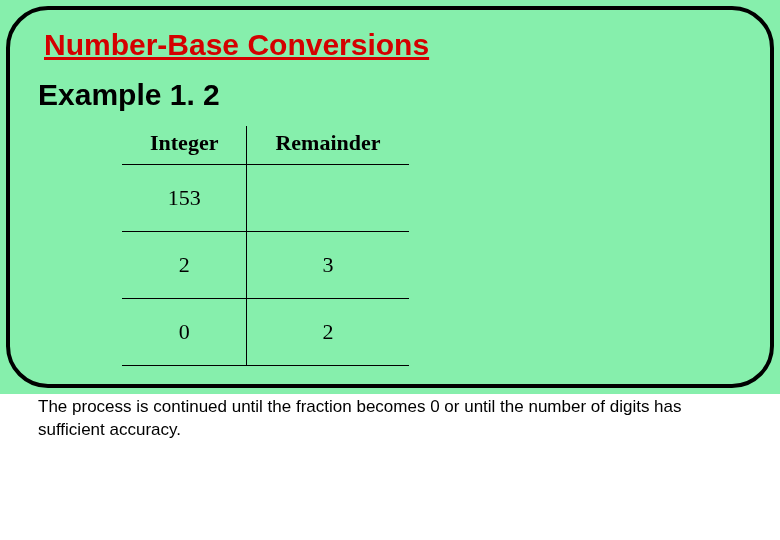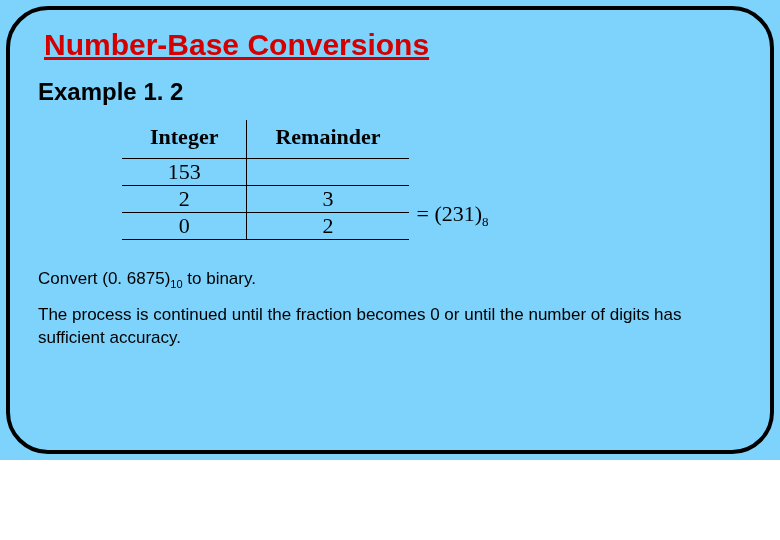--- a/index.html
+++ b/index.html
@@ -1,72 +1,72 @@
 <!DOCTYPE html>
 <html><head>
 <meta charset="utf-8">
 <style>
   * { box-sizing: border-box; margin: 0; padding: 0; }
   html, body { width: 780px; height: 540px; background: #fff; font-family: Arial, Helvetica, sans-serif; }
   .slide {
     position: relative;
     width: 780px;
-    height: 460px;
-    background: #7dd3fc;
+    height: 394px;
+    background: #86efac;
   }
   .frame {
     position: absolute;
     top: 6px; left: 6px; right: 6px; bottom: 6px;
     border: 4px solid #000;
     border-radius: 42px;
     padding: 18px 28px 18px 28px;
   }
   .title {
     font-size: 30px;
     font-weight: bold;
     color: #d40000;
     text-decoration: underline;
     margin-left: 6px;
     margin-bottom: 16px;
   }
   .example-heading {
-    font-size: 24px;
+    font-size: 30px;
     font-weight: bold;
     color: #000;
     margin-bottom: 10px;
   }
   .body-text {
     font-size: 17px;
     color: #000;
     line-height: 1.35;
     margin-bottom: 10px;
   }
   .body-text .ital { font-style: italic; }
   .sub { font-size: 11px; vertical-align: sub; }
   .table-wrap {
     display: flex;
     align-items: flex-end;
-    gap: 8px;
+    gap: 16px;
     margin: 14px 0 28px 84px;
   }
   .conv-table {
     border-collapse: collapse;
     font-family: "Times New Roman", Times, serif;
     font-size: 22px;
   }
   .conv-table th {
     font-weight: bold;
     text-align: center;
     padding: 4px 28px 8px 28px;
     border-bottom: 1.5px solid #000;
   }
   .conv-table th.int-col { border-right: 1.5px solid #000; }
   .conv-table td {
     text-align: center;
-    padding: 0 28px;
+    padding: 20px 28px;
     border-bottom: 1.5px solid #000;
   }
   .conv-table td.int-col { border-right: 1.5px solid #000; }
   .result {
     font-family: "Times New Roman", Times, serif;
     font-size: 22px;
     padding-bottom: 10px;
     white-space: nowrap;
   }
   .result .sub2 { font-size: 13px; vertical-align: sub; }
@@ -99,28 +99,22 @@
           <tr>
             <td class="int-col">2</td>
             <td>3</td>
           </tr>
           <tr>
             <td class="int-col">0</td>
             <td>2</td>
           </tr>
         </tbody>
       </table>
-      <div class="result">
-        <span>= (231)</span><span class="sub2">8</span>
-      </div>
     </div>
 
 
-    <p class="body-text">
-      <span>Convert (0. 6875)</span><span class="sub">10</span><span> to binary.</span>
-    </p>
 
     <div class="gap"></div>
 
     <p class="body-text">The process is continued until the fraction becomes 0 or until the number of digits has sufficient accuracy.</p>
 
   </div>
 </div>
 
 </body></html>

